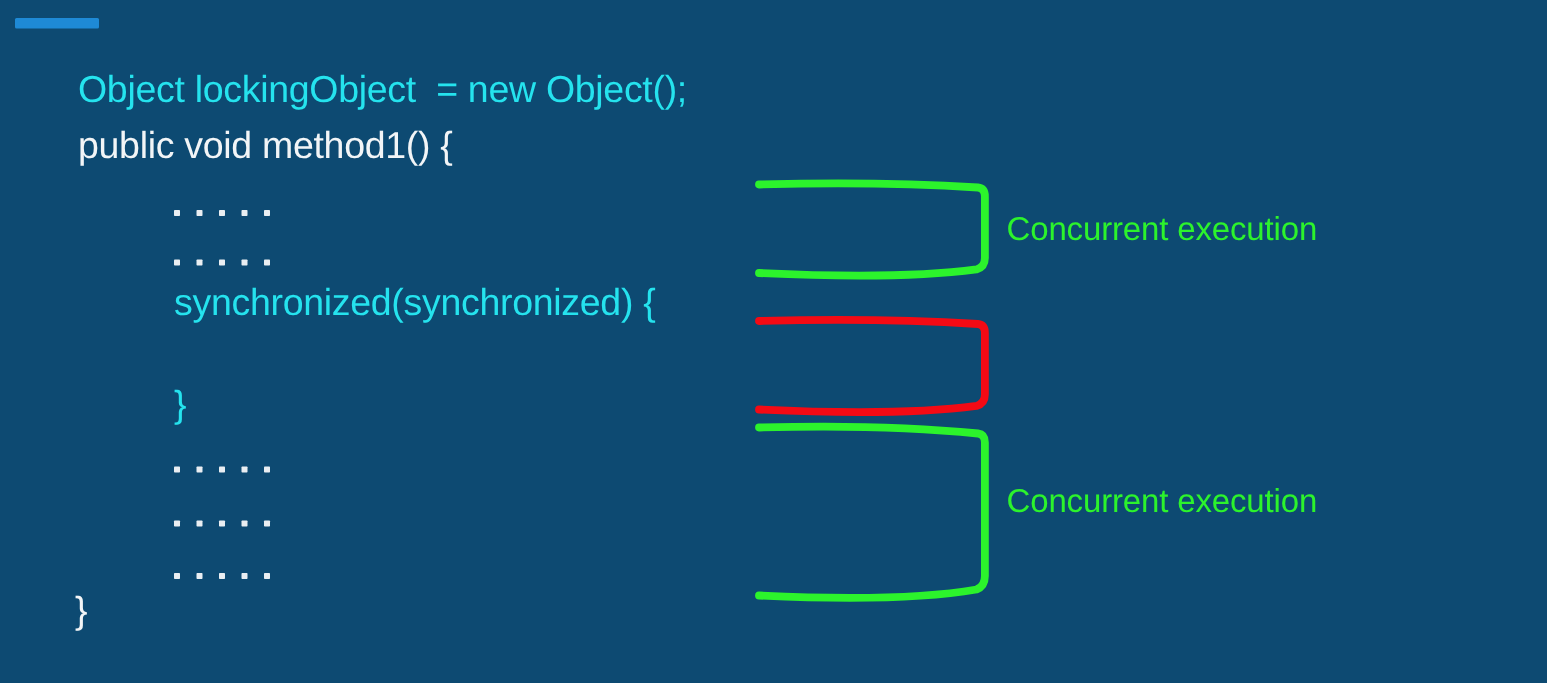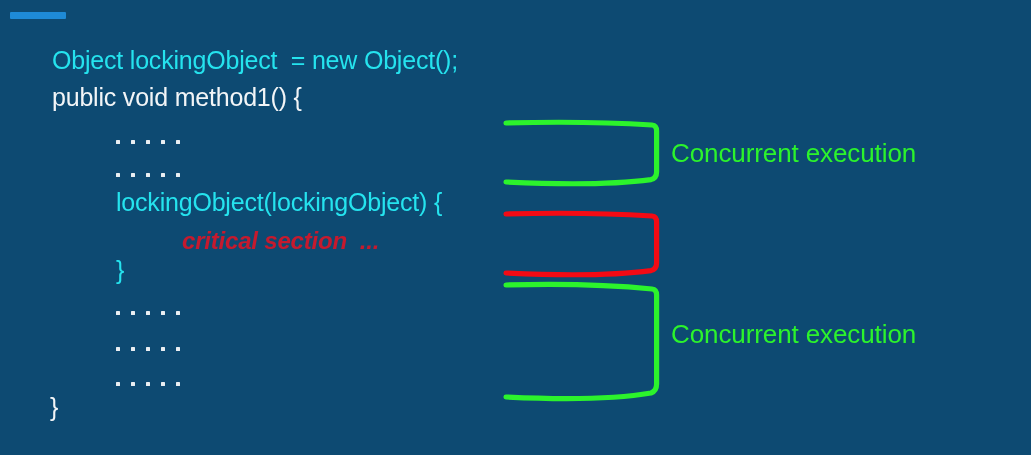--- a/index.html
+++ b/index.html
@@ -70,21 +70,21 @@
   .bracket {
     position: absolute;
     overflow: visible;
   }
 
   
   .anno-label {
     position: absolute;
     white-space: nowrap;
     font-family: "Liberation Sans", sans-serif;
-    font-size: 26px;
+    font-size: 22px;
     line-height: 26px;
     letter-spacing: -0.1px;
   }
   .lbl-green { color: #2cf32c; }
   .lbl-red   { color: #c01a2c; }
 </style>
 </head>
 <body>
 
 <div id="slide">
@@ -106,23 +106,22 @@
     </div>
 
     <div class="dots-line" style="left:116px; top:173px;">
       <i></i>
         <i></i>
         <i></i>
         <i></i>
         <i></i>
     </div>
 
-    <div class="code-line c-cyan" style="left:116px; top:190px;">lockingObject(lockingObject) {</div>
+    <div class="code-line c-cyan" style="left:116px; top:190px;">synchronized(synchronized) {</div>
 
-    <div class="code-line c-red" style="left:182px; top:228px; font-size:24px;">critical section  ...</div>
 
     <div class="code-line c-cyan" style="left:116px; top:258px;">}</div>
 
     <div class="dots-line" style="left:116px; top:311px;">
       <i></i>
         <i></i>
         <i></i>
         <i></i>
         <i></i>
     </div>

